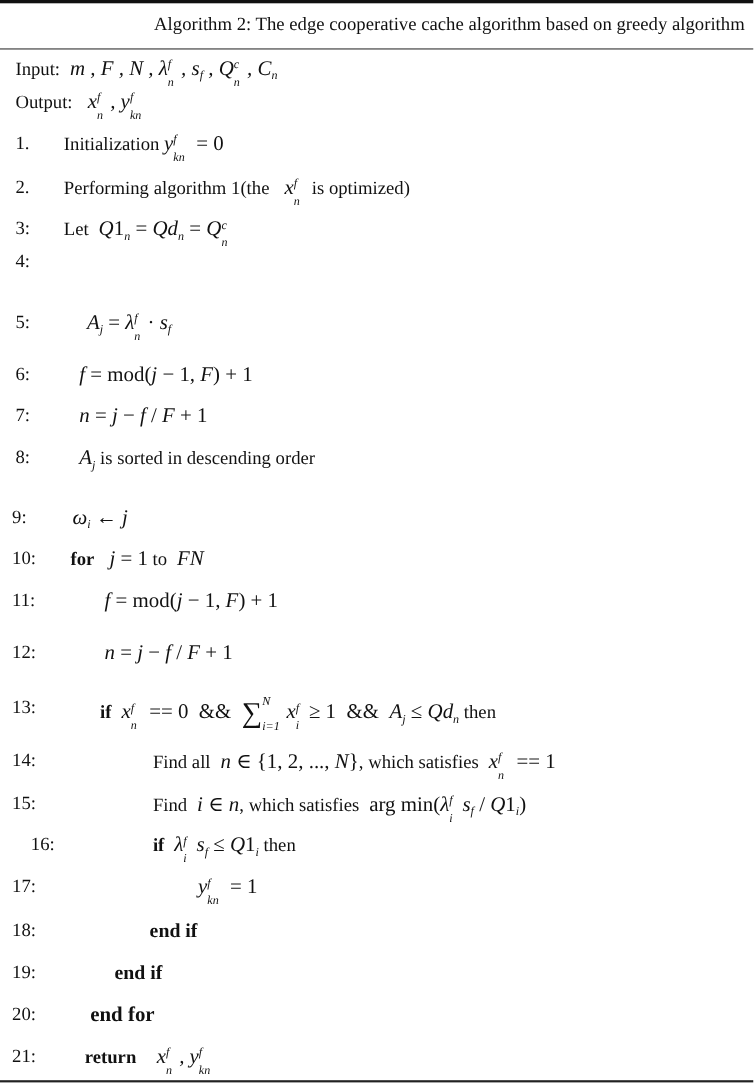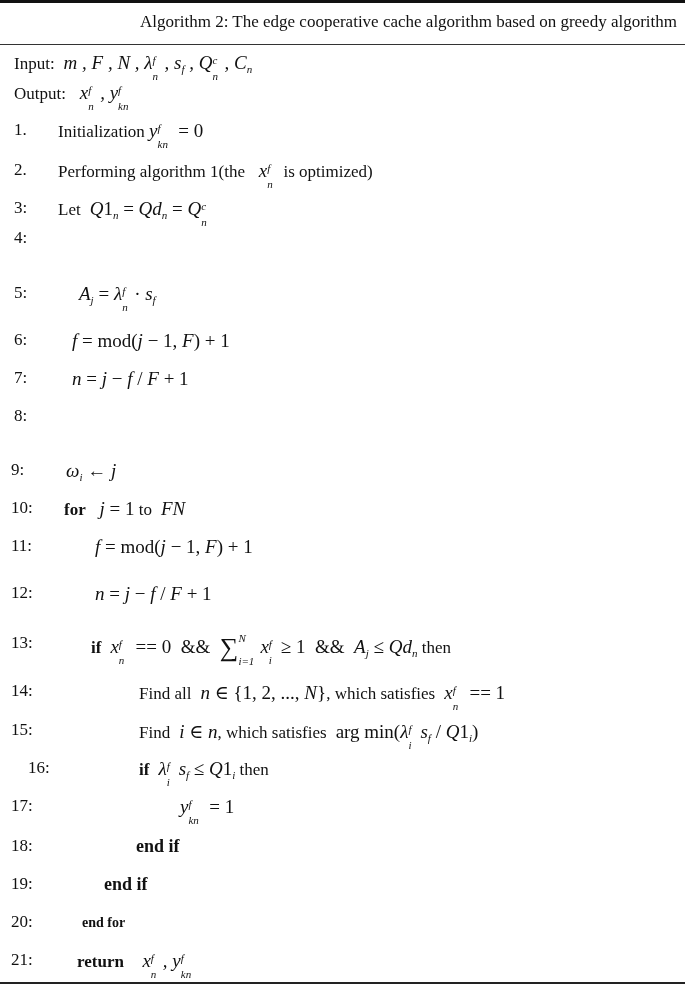--- a/index.html
+++ b/index.html
@@ -91,20 +91,24 @@
 
 <div class="line" style="top:368px;">
   <span class="num">7:</span>
   <span class="content" style="left:72px;">
     <span class="m">n<span class="up"> = </span>j<span class="up"> − </span>f<span class="up"> / </span>F<span class="up"> + 1</span></span>
   </span>
 </div>
 
 <div class="line" style="top:406px;">
   <span class="num">8:</span>
+  <span class="content" style="left:72px;">
+    <span class="m">A<sub>j</sub></span>
+    <span>is sorted in descending order</span>
+  </span>
 </div>
 
 <div class="line" style="top:460px;">
   <span class="num" style="left:11px;">9:</span>
   <span class="content" style="left:66px;">
     <span class="m">ω<sub>i</sub><span class="up"> ← </span>j</span>
   </span>
 </div>
 
 <div class="line" style="top:498px;">
@@ -184,21 +188,21 @@
 <div class="line" style="top:874px;">
   <span class="num" style="left:11px;">19:</span>
   <span class="content" style="left:104px;">
     <span class="kw" style="font-size:18px;">end if</span>
   </span>
 </div>
 
 <div class="line" style="top:912px;">
   <span class="num" style="left:11px;">20:</span>
   <span class="content" style="left:82px;">
-    <span class="kw" style="font-size:14px;">end for</span>
+    <span class="kw" style="font-size:19px;">end for</span>
   </span>
 </div>
 
 <div class="line" style="top:950px;">
   <span class="num" style="left:11px;">21:</span>
   <span class="content" style="left:77px;">
     <span class="kw">return</span>
     <span class="m">&nbsp;&nbsp;&nbsp;x<span class="ss"><span class="s1">f</span><span class="s2">n</span></span>, y<span class="ss" style="width:16px"><span class="s1">f</span><span class="s2">kn</span></span></span>
   </span>
 </div>

